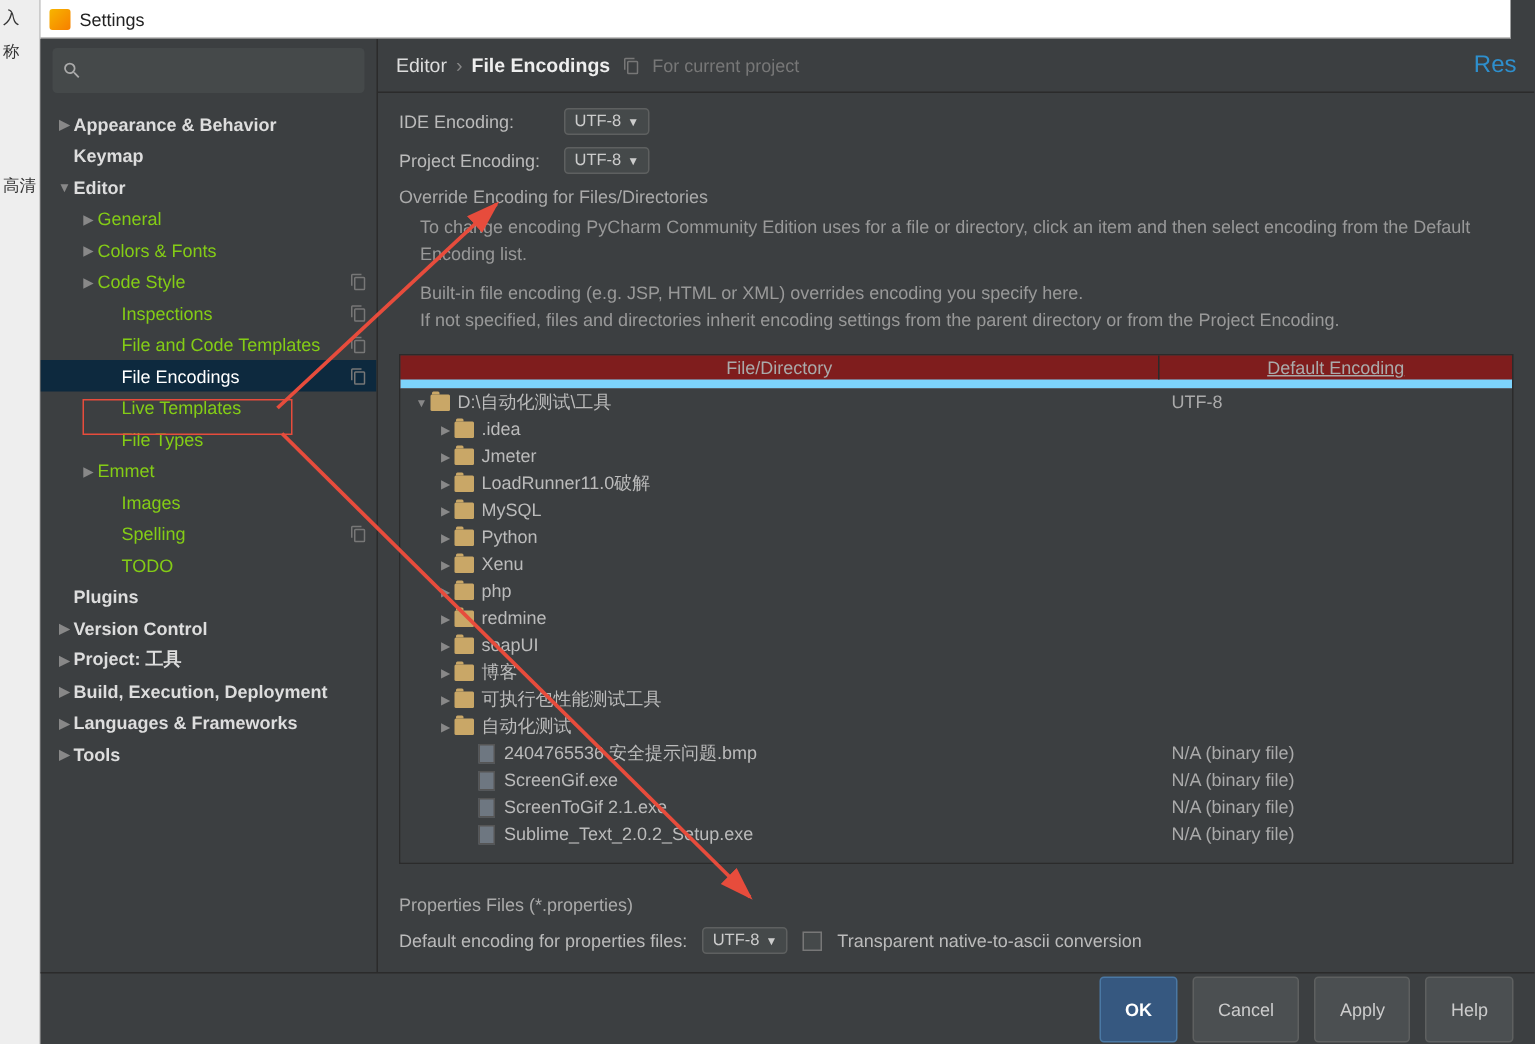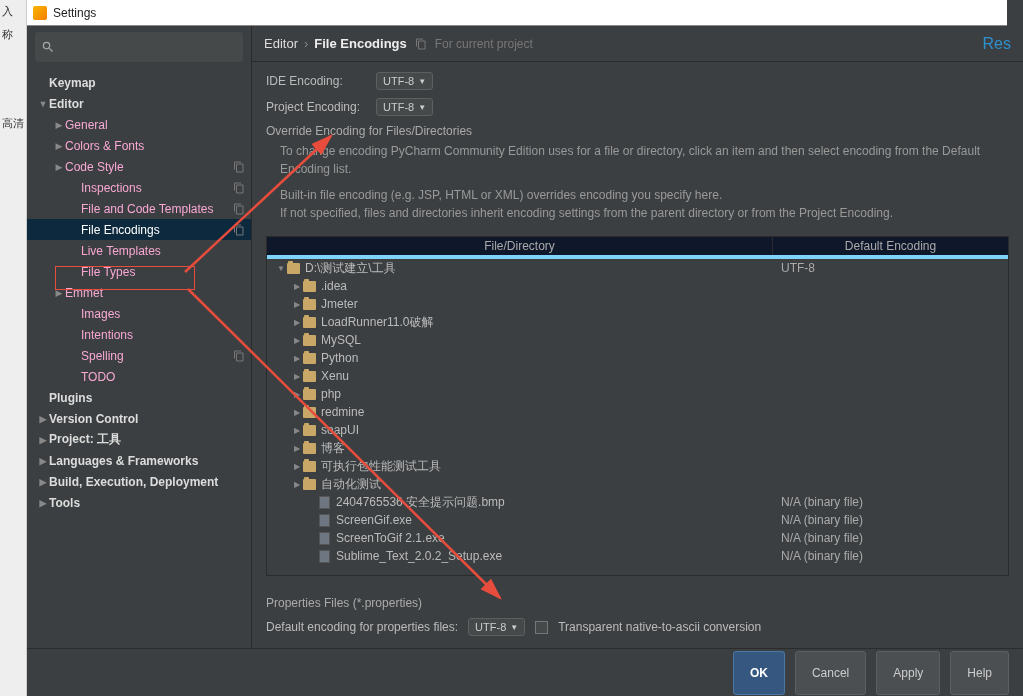--- a/index.html
+++ b/index.html
@@ -7,21 +7,21 @@
 .left-strip { position: absolute; left: 0; top: 0; width: 27px; height: 696px; background: #eee; border-right: 1px solid #ccc; font-size: 11px; color: #333; }
 .left-strip div { padding: 4px 2px; }
 .titlebar { position: absolute; left: 27px; top: 0; right: 16px; height: 26px; background: #fff; border-bottom: 1px solid #888; display: flex; align-items: center; padding-left: 6px; font-size: 12px; color: #222; }
 .titlebar .ico { width: 14px; height: 14px; margin-right: 6px; background: linear-gradient(135deg,#f7b500,#f77f00); border-radius: 2px; }
 .modal { position: absolute; left: 27px; top: 26px; right: 0; bottom: 0; background: #3c3f41; display: flex; flex-direction: column; }
 .content-row { flex: 1; display: flex; overflow: hidden; }
 .sidebar { width: 225px; background: #3c3f41; border-right: 1px solid #2b2b2b; display: flex; flex-direction: column; }
 .search-box { height: 30px; margin: 6px 8px; background: #45494a; border-radius: 3px; display: flex; align-items: center; padding: 0 6px; }
 .search-box svg { width: 14px; height: 14px; fill: #aaa; }
 .tree { flex: 1; overflow: auto; padding: 4px 0; }
-.tree-item { display: flex; align-items: center; height: 21px; padding-right: 6px; color: #f9a8d4; font-size: 12px; cursor: pointer; position: relative; }
+.tree-item { display: flex; align-items: center; height: 21px; padding-right: 6px; color: #84cc16; font-size: 12px; cursor: pointer; position: relative; }
 .tree-item.bold { color: #ddd; font-weight: bold; }
 .tree-item.selected { background: #0d293e; color: #fff; }
 .tree-item .arrow { width: 12px; text-align: center; font-size: 9px; color: #888; }
 .tree-item .arrow.expanded::before { content: "▼"; }
 .tree-item .arrow.collapsed::before { content: "▶"; }
 .tree-item .label { flex: 1; }
 .tree-item .copy-ico { width: 12px; height: 12px; fill: #777; }
 .indent-0 { padding-left: 10px; }
 .indent-1 { padding-left: 26px; }
 .indent-2 { padding-left: 42px; }
@@ -35,23 +35,23 @@
 .breadcrumb .subtitle { color: #777; margin-left: 8px; font-size: 12px; }
 .breadcrumb .reset { margin-left: auto; color: #2e8fcd; font-size: 16px; }
 .form-area { padding: 10px 14px 6px; color: #bbb; font-size: 12px; }
 .form-row { display: flex; align-items: center; margin-bottom: 8px; }
 .form-row .lbl { width: 110px; }
 .dropdown { display: inline-flex; align-items: center; border: 1px solid #5e6060; background: #45494a; border-radius: 3px; padding: 2px 6px; color: #ccc; font-size: 11px; cursor: pointer; }
 .dropdown .caret { margin-left: 4px; font-size: 8px; }
 .section-title { color: #aaa; font-size: 12px; margin: 6px 0 4px; }
 .desc { color: #999; font-size: 12px; line-height: 1.5; margin: 4px 0 8px 14px; }
 .table-area { flex: 1; margin: 0 14px 8px; border: 1px solid #2b2b2b; display: flex; flex-direction: column; min-height: 0; }
-.thead { display: flex; background: #0f172a; border-bottom: 4px solid #7dd3fc; height: 22px; }
+.thead { display: flex; background: #7f1d1d; border-bottom: 6px solid #7dd3fc; height: 22px; }
 .thead .th { color: #aaa; font-size: 12px; display: flex; align-items: center; justify-content: center; border-right: 1px solid #2b2b2b; }
-.thead .th:last-child { border-right: none; }
+.thead .th:last-child { border-right: none; text-decoration: underline; }
 .th-file { flex: 1; }
 .th-enc { width: 235px; }
 .tbody { flex: 1; overflow: auto; background: #3c3f41; }
 .trow { display: flex; align-items: center; height: 18px; color: #bbb; font-size: 12px; }
 .trow .cell-file { flex: 1; display: flex; align-items: center; }
 .trow .cell-enc { width: 235px; padding-left: 8px; color: #aaa; }
 .trow .arrow { width: 12px; text-align: center; font-size: 8px; color: #888; }
 .trow .folder-ico { width: 13px; height: 11px; background: #c9a767; border-radius: 1px; margin-right: 5px; position: relative; }
 .trow .folder-ico::before { content: ""; position: absolute; top: -2px; left: 1px; width: 5px; height: 2px; background: #c9a767; border-radius: 1px 1px 0 0; }
 .trow .file-ico { width: 11px; height: 13px; background: #6e7781; border: 1px solid #555; margin-right: 6px; position: relative; }
@@ -81,20 +81,24 @@
 <div class="modal">
   <div class="content-row">
     <div class="sidebar">
       <div class="search-box">
         <svg viewBox="0 0 24 24">
             <path d="M15.5 14h-.79l-.28-.27A6.471 6.471 0 0016 9.5 6.5 6.5 0 109.5 16c1.61 0 3.09-.59 4.23-1.57l.27.28v.79l5 4.99L20.49 19l-4.99-5zm-6 0C7.01 14 5 11.99 5 9.5S7.01 5 9.5 5 14 7.01 14 9.5 11.99 14 9.5 14z"></path>
           </svg>
       </div>
       <div class="tree" id="tree">
           <div class="tree-item indent-0 bold">
+            <span class="arrow collapsed"></span>
+            <span class="label">Appearance &amp; Behavior</span>
+          </div>
+          <div class="tree-item indent-0 bold">
             <span class="arrow "></span>
             <span class="label">Keymap</span>
           </div>
           <div class="tree-item indent-0 bold">
             <span class="arrow expanded"></span>
             <span class="label">Editor</span>
           </div>
           <div class="tree-item indent-1">
             <span class="arrow collapsed"></span>
             <span class="label">General</span>
@@ -142,24 +146,20 @@
           <div class="tree-item indent-1">
             <span class="arrow collapsed"></span>
             <span class="label">Emmet</span>
           </div>
           <div class="tree-item indent-2">
             <span class="arrow "></span>
             <span class="label">Images</span>
           </div>
           <div class="tree-item indent-2">
             <span class="arrow "></span>
-            <span class="label">Intentions</span>
-          </div>
-          <div class="tree-item indent-2">
-            <span class="arrow "></span>
             <span class="label">Spelling</span>
             <svg class="copy-ico" viewBox="0 0 24 24">
               <path fill="#777" d="M16 1H4a2 2 0 00-2 2v14h2V3h12V1zm3 4H8a2 2 0 00-2 2v14a2 2 0 002 2h11a2 2 0 002-2V7a2 2 0 00-2-2zm0 16H8V7h11v14z"></path>
             </svg>
           </div>
           <div class="tree-item indent-2">
             <span class="arrow "></span>
             <span class="label">TODO</span>
           </div>
           <div class="tree-item indent-0 bold">
@@ -169,25 +169,25 @@
           <div class="tree-item indent-0 bold">
             <span class="arrow collapsed"></span>
             <span class="label">Version Control</span>
           </div>
           <div class="tree-item indent-0 bold">
             <span class="arrow collapsed"></span>
             <span class="label">Project: 工具</span>
           </div>
           <div class="tree-item indent-0 bold">
             <span class="arrow collapsed"></span>
+            <span class="label">Build, Execution, Deployment</span>
+          </div>
+          <div class="tree-item indent-0 bold">
+            <span class="arrow collapsed"></span>
             <span class="label">Languages &amp; Frameworks</span>
-          </div>
-          <div class="tree-item indent-0 bold">
-            <span class="arrow collapsed"></span>
-            <span class="label">Build, Execution, Deployment</span>
           </div>
           <div class="tree-item indent-0 bold">
             <span class="arrow collapsed"></span>
             <span class="label">Tools</span>
           </div>
         </div>
     </div>
     <div class="main">
       <div class="breadcrumb">
         <span class="crumb">Editor</span>
@@ -226,21 +226,21 @@
       <div class="table-area">
         <div class="thead">
           <div class="th th-file">File/Directory</div>
           <div class="th th-enc">Default Encoding</div>
         </div>
         <div class="tbody" id="tbody">
             <div class="trow">
               <div class="cell-file" style="padding-left:8px">
                 <span class="arrow">▼</span>
                 <span class="folder-ico"></span>
-                <span class="fname">D:\测试建立\工具</span>
+                <span class="fname">D:\自动化测试\工具</span>
               </div>
               <div class="cell-enc">UTF-8</div>
             </div>
             <div class="trow">
               <div class="cell-file" style="padding-left:24px">
                 <span class="arrow">▶</span>
                 <span class="folder-ico"></span>
                 <span class="fname">.idea</span>
               </div>
               <div class="cell-enc"></div>

